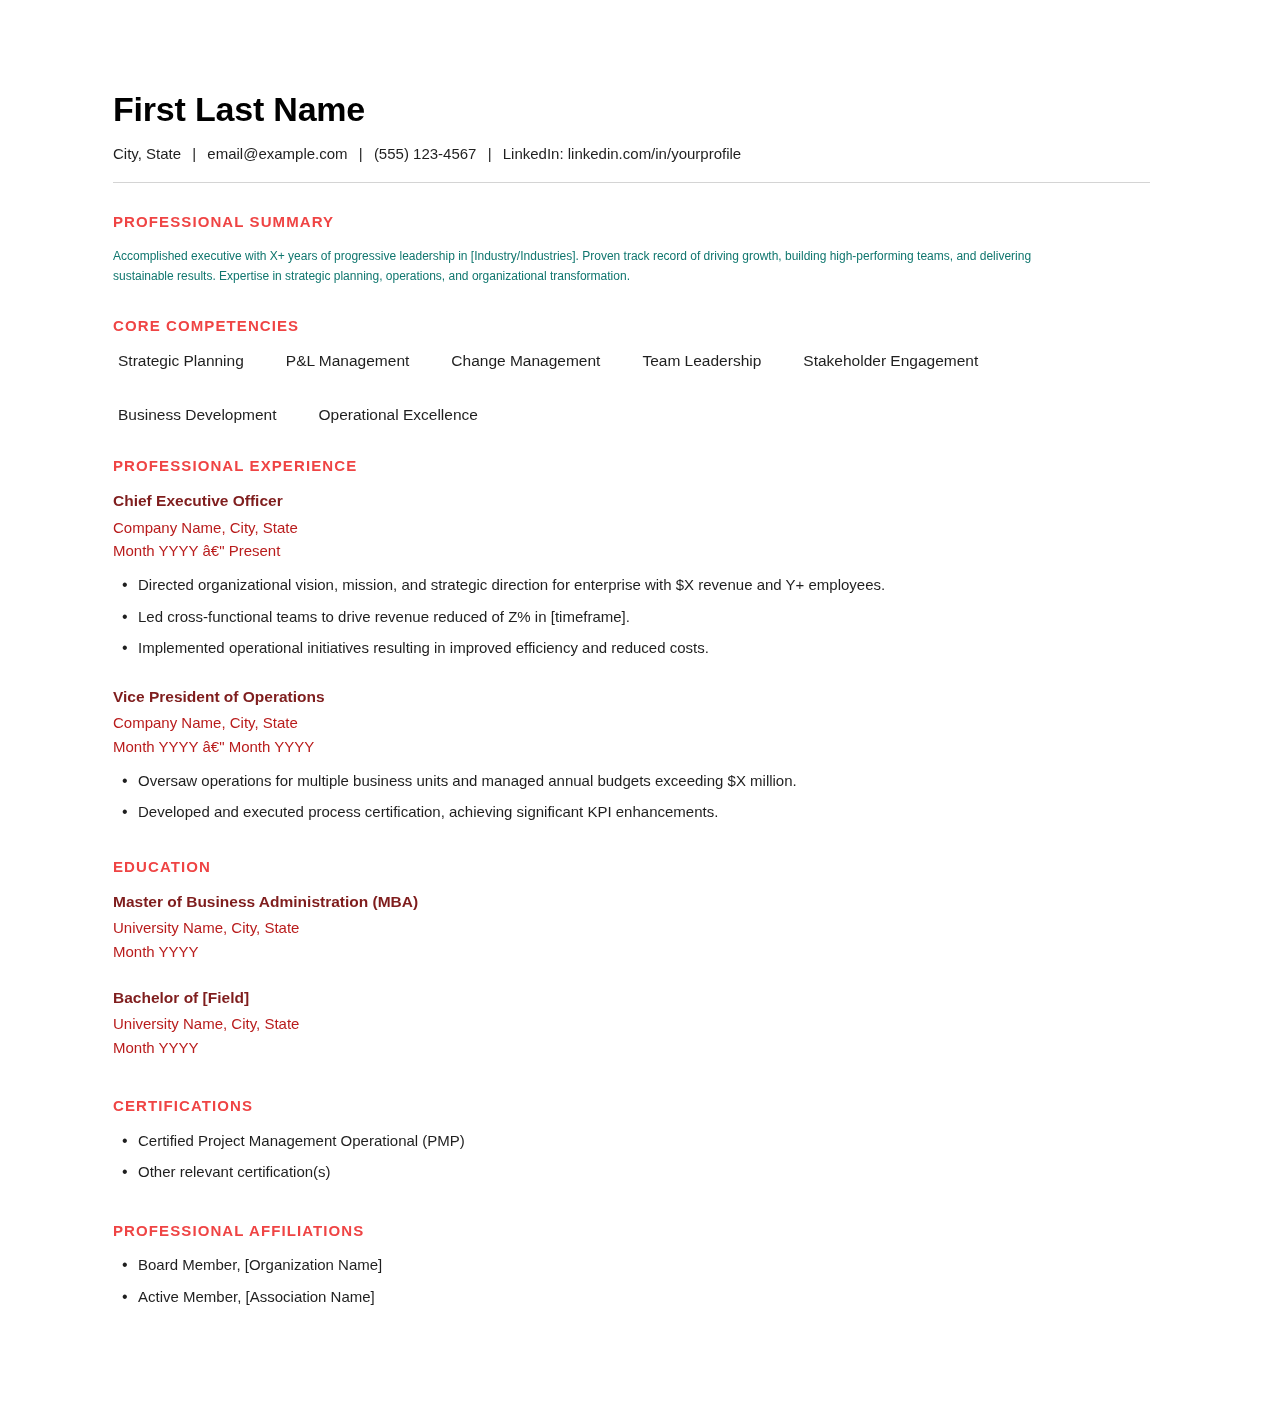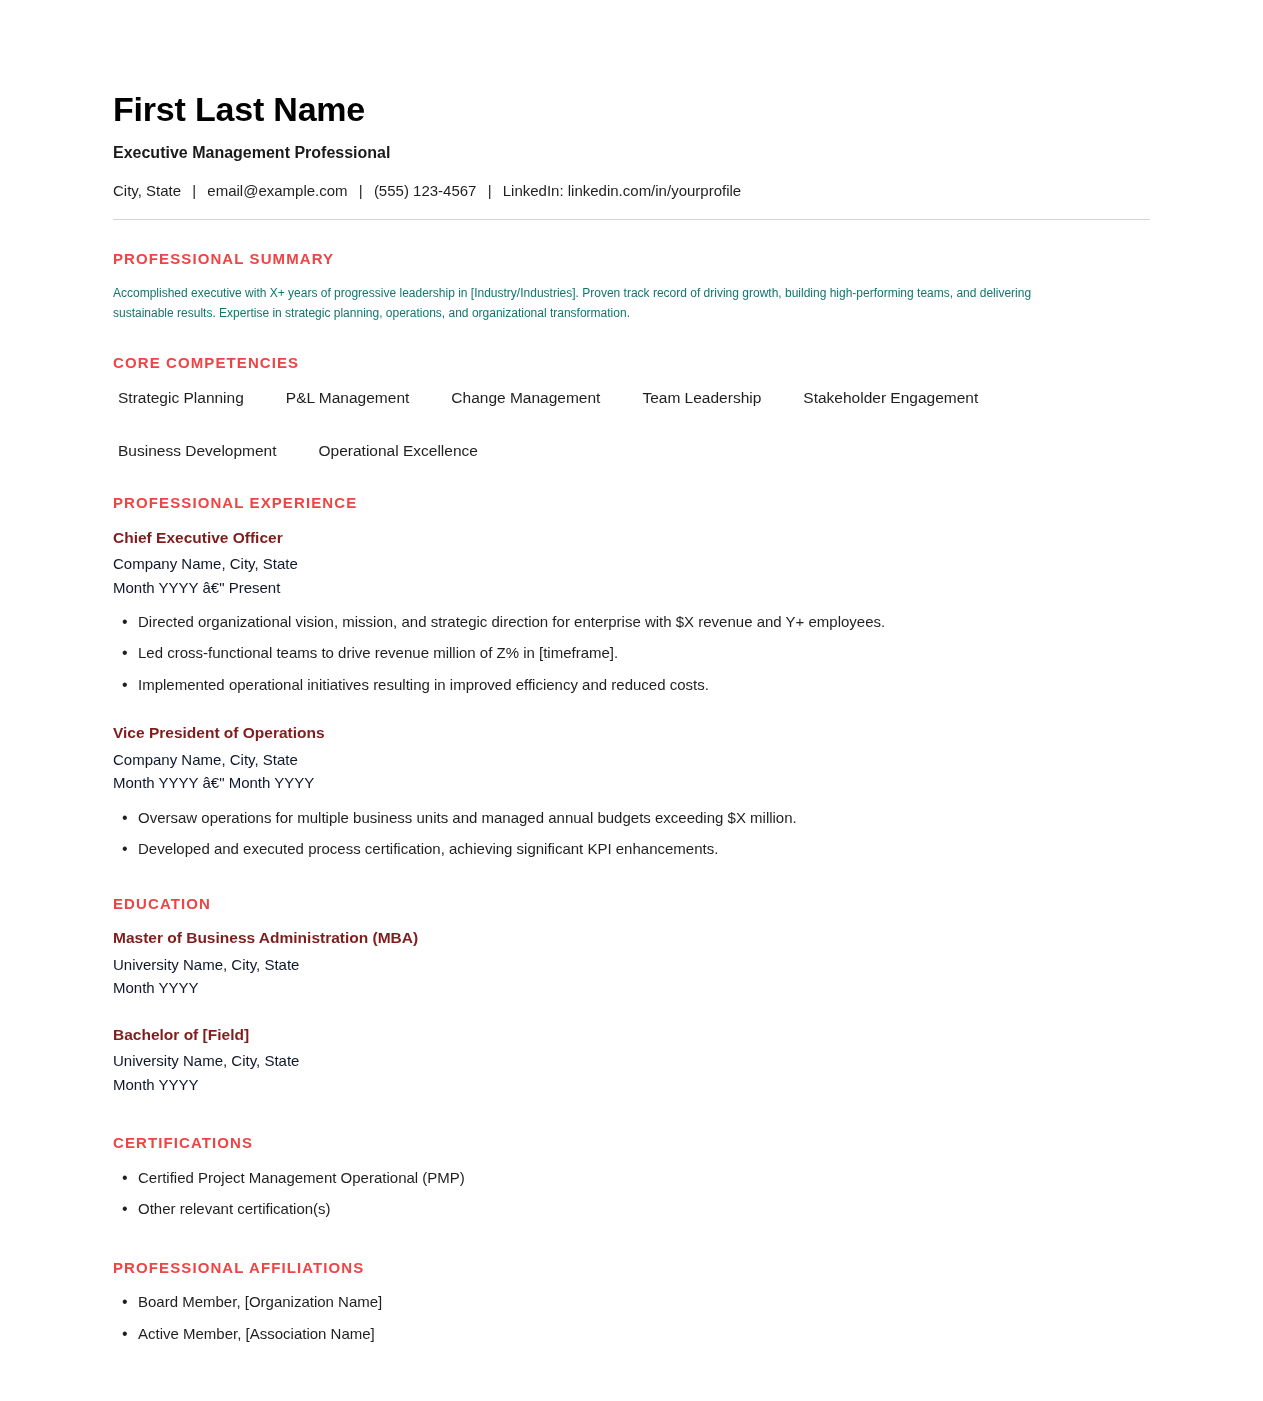--- a/index.html
+++ b/index.html
@@ -107,21 +107,21 @@
   .entry-role {
     font-size: 15.5px;
     font-weight: bold;
     color: #7f1d1d;
     margin: 0 0 4px 0;
     line-height: 1.4;
   }
   .entry-org,
   .entry-dates {
     font-size: 15px;
-    color: #0f172a;
+    color: #b91c1c;
     line-height: 1.55;
     margin: 0;
   }
   .entry-dates { margin-bottom: 12px; }
 
   
   ul.bullets {
     list-style: none;
     margin: 0;
     padding: 0;
@@ -153,21 +153,20 @@
   .section-affiliations { margin-top: 38px; }
   .section-experience { margin-top: 32px; }
 </style>
 </head>
 <body>
 
 <div class="page">
 
   <header>
     <h1 class="resume-name">First Last Name</h1>
-    <div class="resume-title">Executive Management Professional</div>
     <div class="contact-line">
       <span>City, State</span>
       <span class="contact-sep">|</span>
       <span>email@example.com</span>
       <span class="contact-sep">|</span>
       <span>(555) 123-4567</span>
       <span class="contact-sep">|</span>
       <span>LinkedIn: linkedin.com/in/yourprofile</span>
     </div>
     <hr class="header-rule">
@@ -193,21 +192,21 @@
 
   <section class="section section-experience">
     <h2 class="section-heading">PROFESSIONAL EXPERIENCE</h2>
 
     <div class="entry">
       <h3 class="entry-role">Chief Executive Officer</h3>
       <p class="entry-org">Company Name, City, State</p>
       <p class="entry-dates">Month YYYY â€" Present</p>
       <ul class="bullets">
         <li>Directed organizational vision, mission, and strategic direction for enterprise with $X revenue and Y+ employees.</li>
-        <li>Led cross-functional teams to drive revenue million of Z% in [timeframe].</li>
+        <li>Led cross-functional teams to drive revenue reduced of Z% in [timeframe].</li>
         <li>Implemented operational initiatives resulting in improved efficiency and reduced costs.</li>
       </ul>
     </div>
 
     <div class="entry">
       <h3 class="entry-role">Vice President of Operations</h3>
       <p class="entry-org">Company Name, City, State</p>
       <p class="entry-dates">Month YYYY â€" Month YYYY</p>
       <ul class="bullets">
         <li>Oversaw operations for multiple business units and managed annual budgets exceeding $X million.</li>

